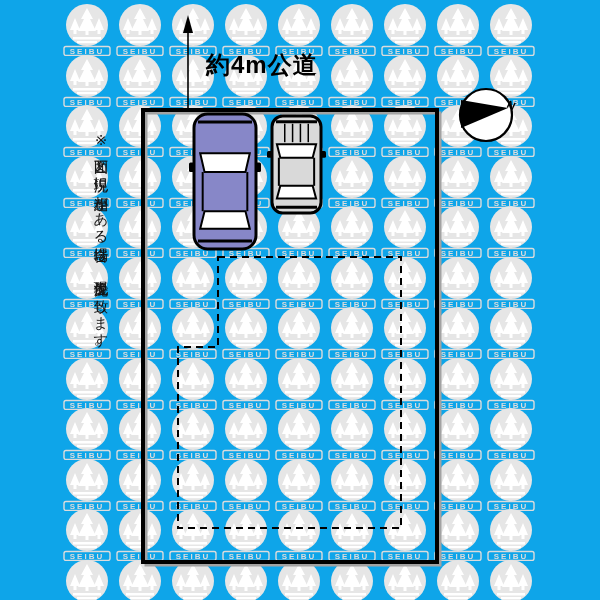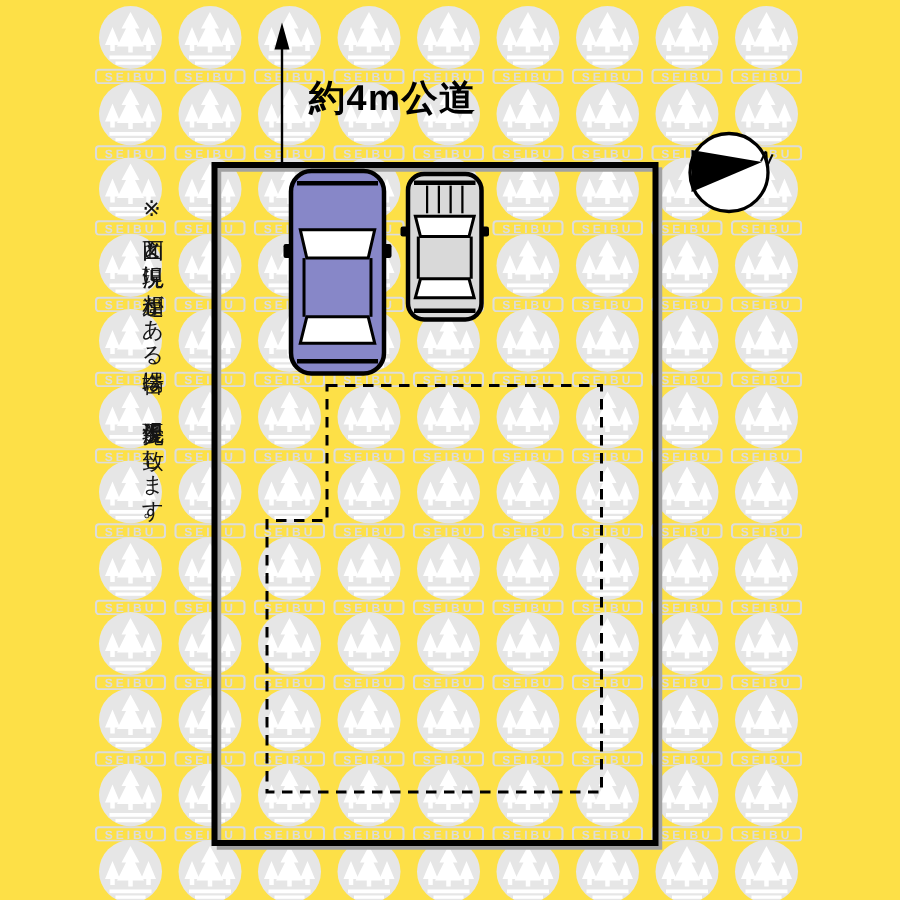--- a/index.html
+++ b/index.html
@@ -1,20 +1,20 @@
 <!DOCTYPE html>
 <html><head>
 <meta charset="utf-8">
 <style>
   html,body{margin:0;padding:0;}
   body{
     width:600px;height:600px;overflow:hidden;background:#ffffff;
     font-family:"Liberation Sans","DejaVu Sans",sans-serif;
   }
-  #canvas{position:relative;width:600px;height:600px;background:#fde047;}
+  #canvas{position:relative;width:600px;height:600px;background:#0ea5e9;}
   #watermark-layer{position:absolute;left:0;top:0;width:600px;height:600px;}
   .wm-tile{position:absolute;width:48px;height:52px;}
   #diagram-svg{position:absolute;left:0;top:0;}
   #road-label{
     position:absolute;left:206px;top:49px;
     font-size:24px;font-weight:bold;color:#000;letter-spacing:1px;white-space:nowrap;
   }
   #disclaimer{
     position:absolute;left:92px;top:132px;height:420px;
     writing-mode:vertical-rl;text-orientation:upright;

